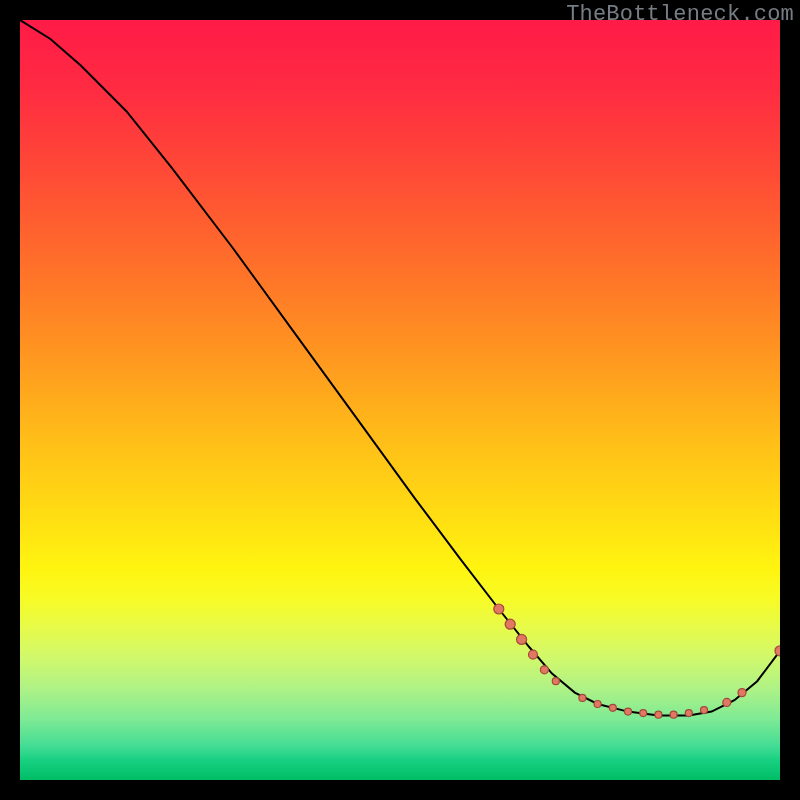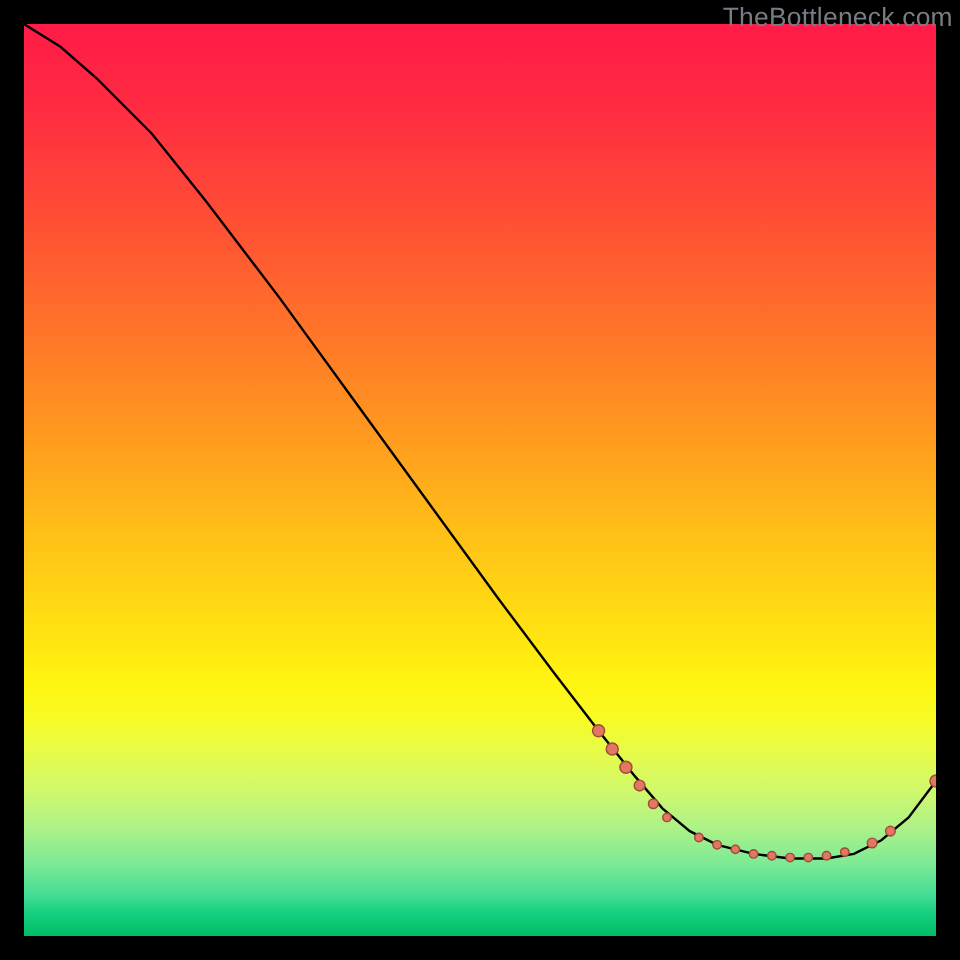--- a/index.html
+++ b/index.html
@@ -35,21 +35,21 @@
     left: 0;
     top: 0;
     width: 100%;
     height: 100%;
     pointer-events: none;
   }
   .watermark {
     position: absolute;
     top: 2px;
     right: 6px;
-    font-family: Liberation Sans, sans-serif;
+    font-family: Liberation Mono, monospace;
     font-size: 22px;
     color: #777d84;
     font-weight: 500;
     letter-spacing: 0.2px;
     user-select: none;
   }
 </style>
 </head>
 <body>
 

